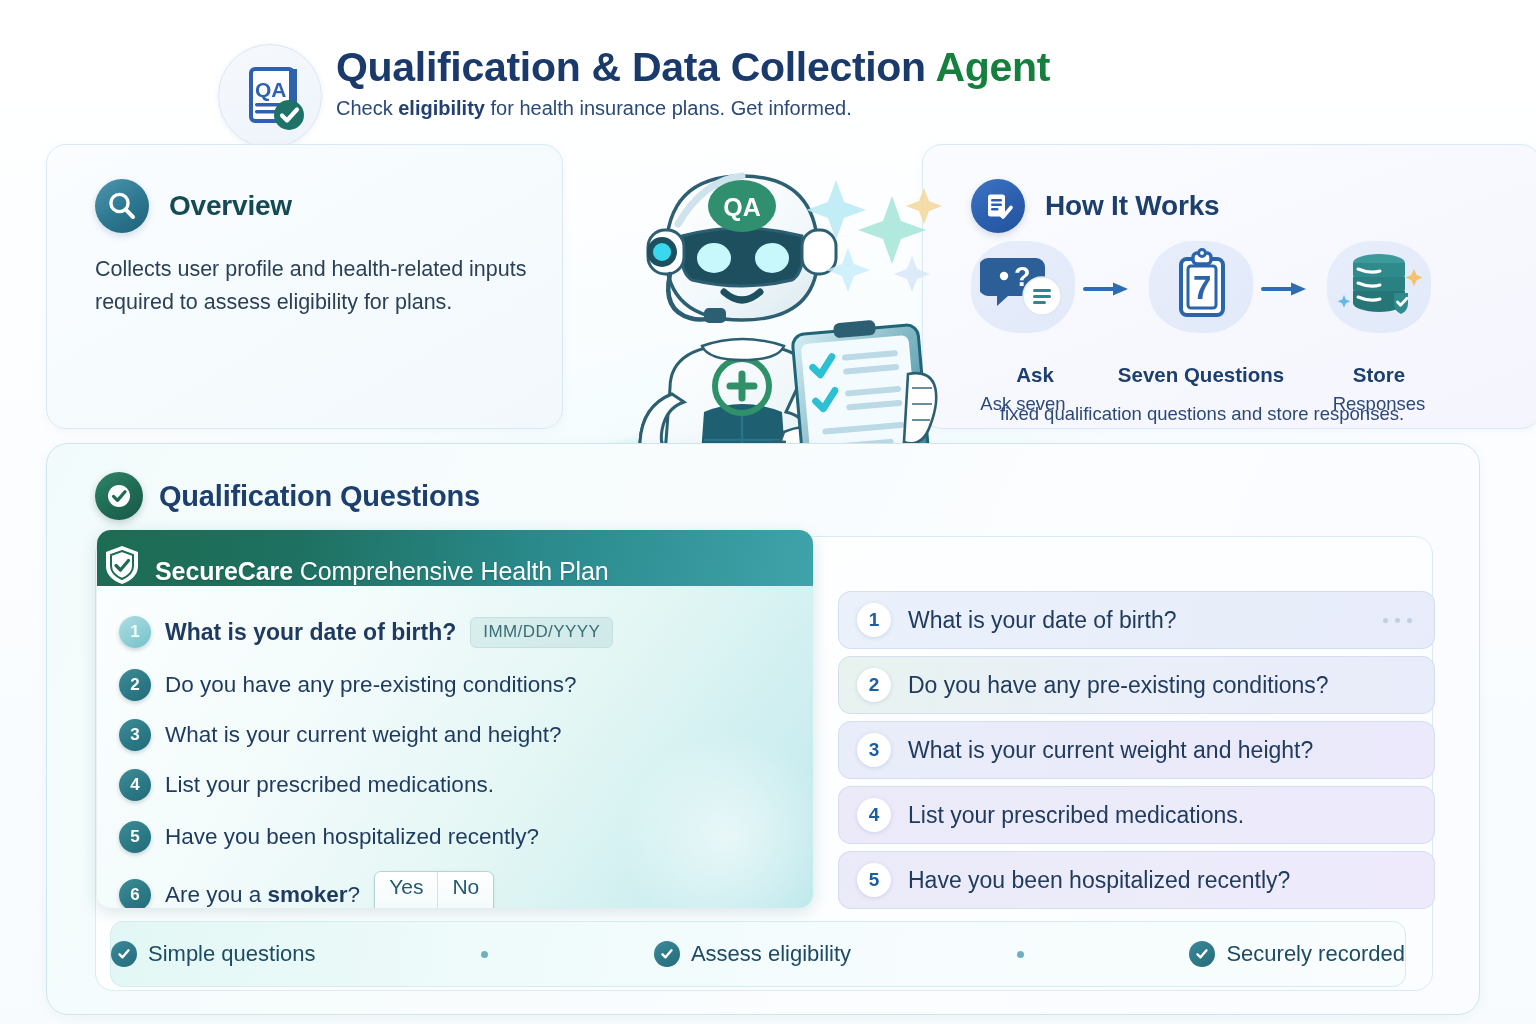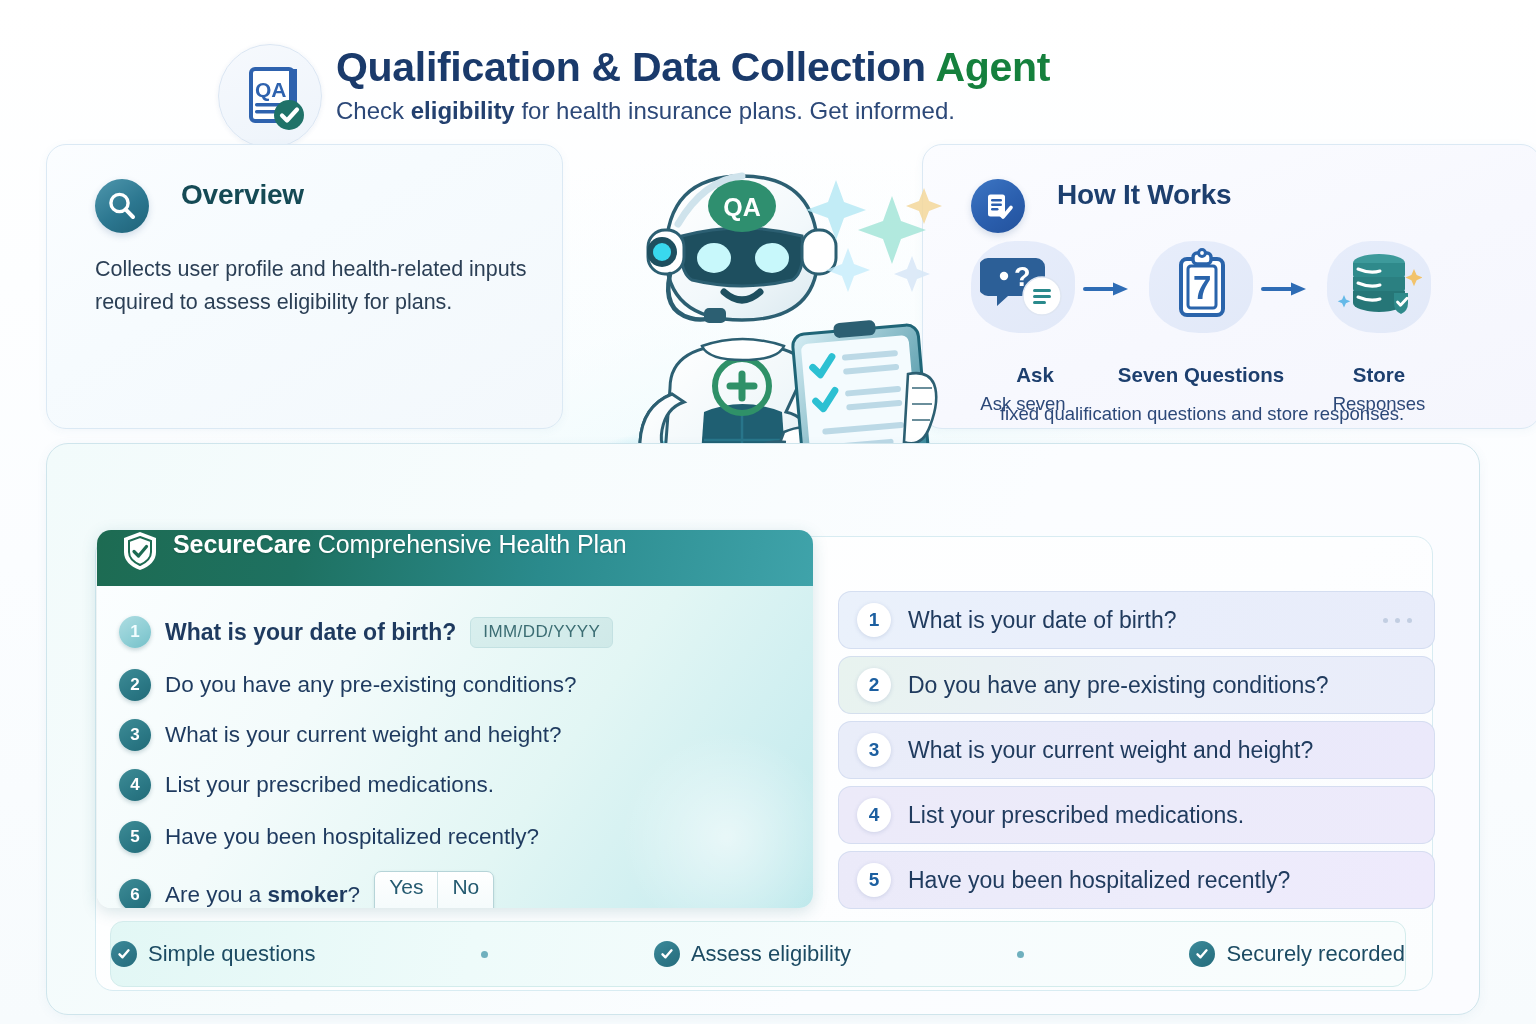--- a/index.html
+++ b/index.html
@@ -23,38 +23,38 @@
     position:absolute; left:218px; top:26px; width:104px; height:104px;
     border-radius:50%;
     background:linear-gradient(160deg,#f6f9fd 0%,#eef4fb 100%);
     border:1px solid #dbe6f3;
     box-shadow:0 1px 5px rgba(40,80,140,.08);
   }
   .header-text { position:absolute; left:336px; top:26px; width:1000px; }
   .title { font-size:41px; font-weight:bold; letter-spacing:-.3px; line-height:1.14;
            color:#1a3a6b; white-space:nowrap; }
   .title .agent { color:#15803d; }
-  .subtitle { margin-top:5px; font-size:24px; color:#2c4878; line-height:1.25; white-space:nowrap; }
+  .subtitle { margin-top:5px; font-size:20px; color:#2c4878; line-height:1.25; white-space:nowrap; }
   .subtitle b { font-weight:bold; color:#23406f; }
 
   
   .card {
     position:absolute; border-radius:20px;
     border:1px solid #dbe9f4;
     box-shadow:0 2px 10px rgba(60,110,160,.05);
   }
   .overview-card {
     left:46px; top:144px; width:517px; height:285px;
     background:linear-gradient(150deg,#fbfdff 0%,#f6fbfe 40%,#f3f8fc 100%);
   }
   .hiw-card {
     left:922px; top:144px; width:619px; height:285px;
     background:linear-gradient(160deg,#fbfcff 0%,#f7f8fe 55%,#f5f6fd 100%);
   }
-  .card-head { display:flex; gap:32px; }
+  .card-head { display:flex; align-items:center; gap:20px; }
   .overview-card .card-head { position:absolute; left:48px; top:34px; }
   .hiw-card .card-head { position:absolute; left:48px; top:34px; }
   .head-icon { width:54px; height:54px; border-radius:50%; flex:0 0 auto;
                display:flex; align-items:center; justify-content:center;
                box-shadow:0 3px 7px rgba(40,80,130,.18); }
   .head-icon.teal { background:linear-gradient(145deg,#4f97ad 0%,#2c7790 55%,#1f6278 100%); }
   .head-icon.blue { background:linear-gradient(145deg,#3d76c4 0%,#2b5fae 55%,#23529c 100%); }
   .card-title { font-size:28px; font-weight:bold; color:#1d3f6e; letter-spacing:-.2px; }
   .overview-card .card-title { color:#154a55; }
   .overview-body { position:absolute; left:48px; top:108px; width:440px;
@@ -98,21 +98,21 @@
 
   
   .plan-card {
     position:absolute; left:97px; top:530px; width:716px; height:378px;
     border-radius:14px; overflow:hidden;
     box-shadow:0 4px 16px rgba(40,110,120,.18);
   }
   .plan-head {
     height:56px; position:relative;
     background:linear-gradient(100deg,#1d6b52 0%,#1e7161 28%,#2a8a8c 62%,#3fa3aa 100%);
-    display:flex; align-items:flex-start; padding-left:24px; gap:14px;
+    display:flex; align-items:flex-end; padding-left:6px; gap:14px;
   }
   .plan-head .ptitle { font-size:25px; color:#ffffff; letter-spacing:-.1px; white-space:nowrap;
                        text-shadow:0 1px 2px rgba(0,0,0,.18); }
   .plan-head .ptitle b { font-weight:bold; }
   .plan-body {
     position:absolute; left:0; top:56px; width:716px; height:322px;
     background:
       radial-gradient(circle 150px at 88% 78%, rgba(255,255,255,.55) 0%, rgba(255,255,255,0) 70%),
       linear-gradient(125deg,#fbfeff 0%,#f3fbfb 32%,#e2f6f4 62%,#cdeef0 85%,#bfe9ec 100%);
   }
@@ -387,20 +387,29 @@
   <svg width="150" height="140" viewBox="0 0 150 140">
     <path d="M36 10 l8 22 l22 8 l-22 8 l-8 22 l-8 -22 l-22 -8 l22 -8 z" fill="#b7e9f4" opacity=".85"></path>
     <path d="M92 26 l9 25 l25 9 l-25 9 l-9 25 l-9 -25 l-25 -9 l25 -9 z" fill="#9fe3d6" opacity=".8"></path>
     <path d="M124 18 l5 13 l13 5 l-13 5 l-5 13 l-5 -13 l-13 -5 l13 -5 z" fill="#f3d79a" opacity=".85"></path>
     <path d="M48 78 l6 16 l16 6 l-16 6 l-6 16 l-6 -16 l-16 -6 l16 -6 z" fill="#c6ecfb" opacity=".8"></path>
     <path d="M112 86 l5 13 l13 5 l-13 5 l-5 13 l-5 -13 l-13 -5 l13 -5 z" fill="#d7e6f7" opacity=".85"></path>
   </svg>
 </div>
 
 <div class="qual-panel">
+  <div class="qual-head">
+    <div class="badge">
+      <svg width="30" height="30" viewBox="0 0 30 30">
+        <circle cx="15" cy="15" r="11" fill="#ffffff"></circle>
+        <path d="M9.5 15.4 l4 4 l7.5 -8.6" stroke="#1f6a53" stroke-width="3.2" fill="none" stroke-linecap="round" stroke-linejoin="round"></path>
+      </svg>
+    </div>
+    <div class="t">Qualification Questions</div>
+  </div>
   <div class="inner-card"></div>
 </div>
 
 <div class="plan-card">
   <div class="plan-head">
     <svg width="38" height="42" viewBox="0 0 38 42">
       <path d="M19 2 L35 8 v14 q0 12 -16 18 Q3 34 3 22 V8 z" fill="#ffffff"></path>
       <path d="M19 7 L30 11 v11 q0 8 -11 13 Q8 30 8 22 V11 z" fill="none" stroke="#1d6b52" stroke-width="2"></path>
       <path d="M13 21.5 l4.5 4.5 l8 -9.5" stroke="#1d6b52" stroke-width="3.2" fill="none" stroke-linecap="round" stroke-linejoin="round"></path>
     </svg>

